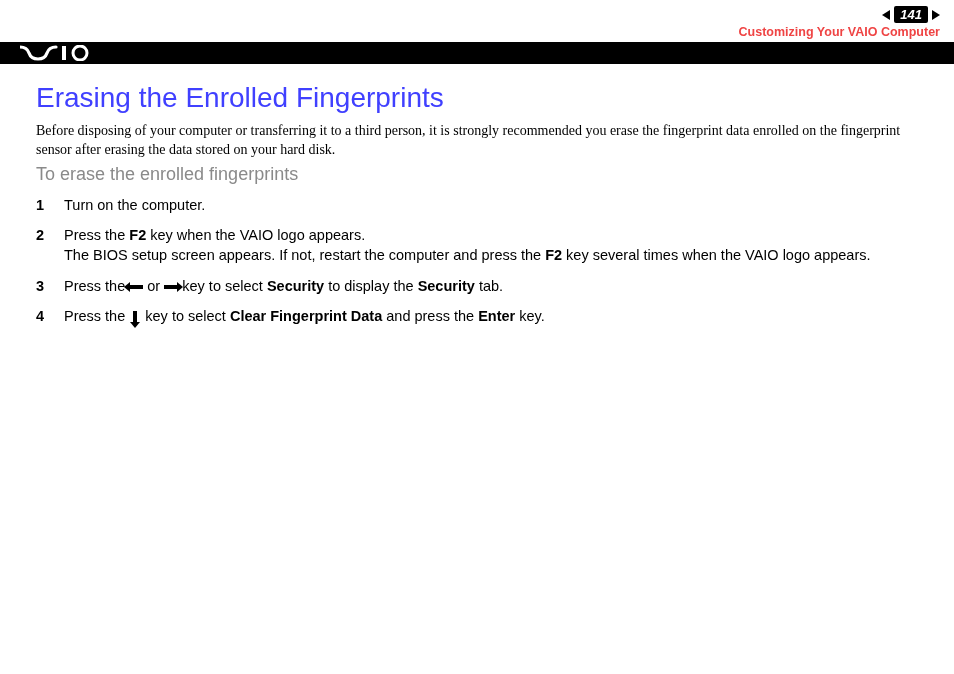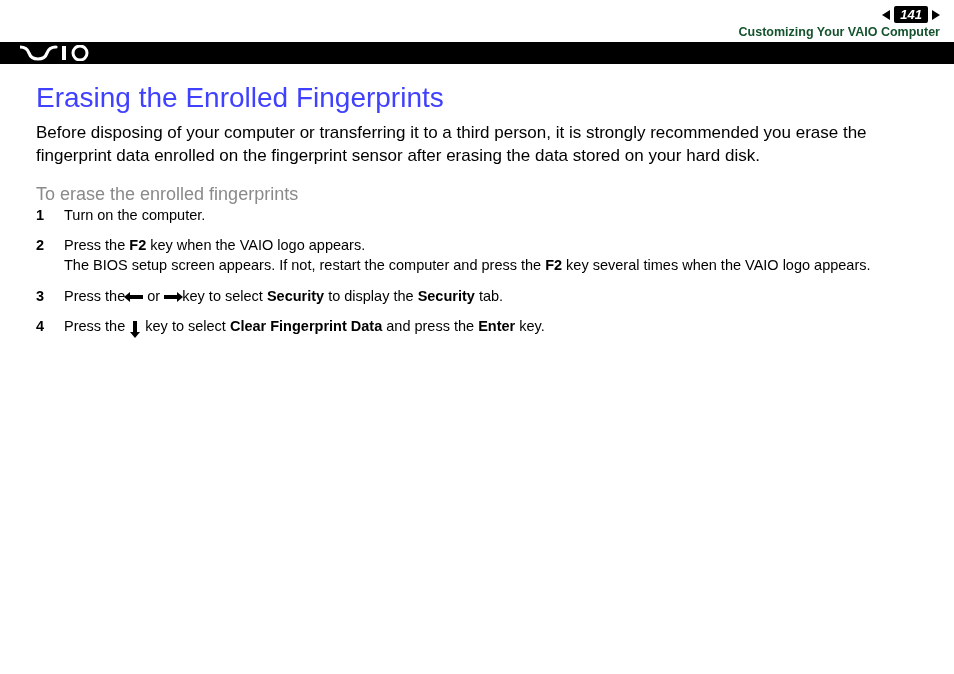--- a/index.html
+++ b/index.html
@@ -48,21 +48,21 @@
     color: #fff;
     font-style: italic;
     font-weight: bold;
     font-size: 13px;
     padding: 1px 6px;
     border-radius: 2px;
   }
   .section-name {
     font-weight: bold;
     font-size: 12.5px;
-    color: #14532d;
+    color: #ef4444;
   }
   .black-bar {
     position: absolute;
     left: 0; right: 0; top: 42px;
     height: 22px;
     background: #000;
     display: flex;
     align-items: center;
     padding-left: 20px;
   }
@@ -76,28 +76,30 @@
   .content {
     padding: 30px 36px 0 36px;
   }
   .h1 {
     color: #4040ff;
     font-size: 28px;
     font-weight: normal;
     margin-bottom: 8px;
   }
   .intro {
-    font-size: 17px;
+    font-size: 14px;
     line-height: 1.35;
-    margin-bottom: 16px;
+    margin-bottom: 4px;
+    font-family: Liberation Serif, serif;
   }
   .h2 {
     color: #8a8a8a;
     font-size: 18px;
     font-weight: normal;
+    margin-bottom: 10px;
   }
   ol.steps {
     list-style: none;
     counter-reset: step;
   }
   ol.steps > li {
     counter-increment: step;
     position: relative;
     padding-left: 28px;
     font-size: 14.5px;

